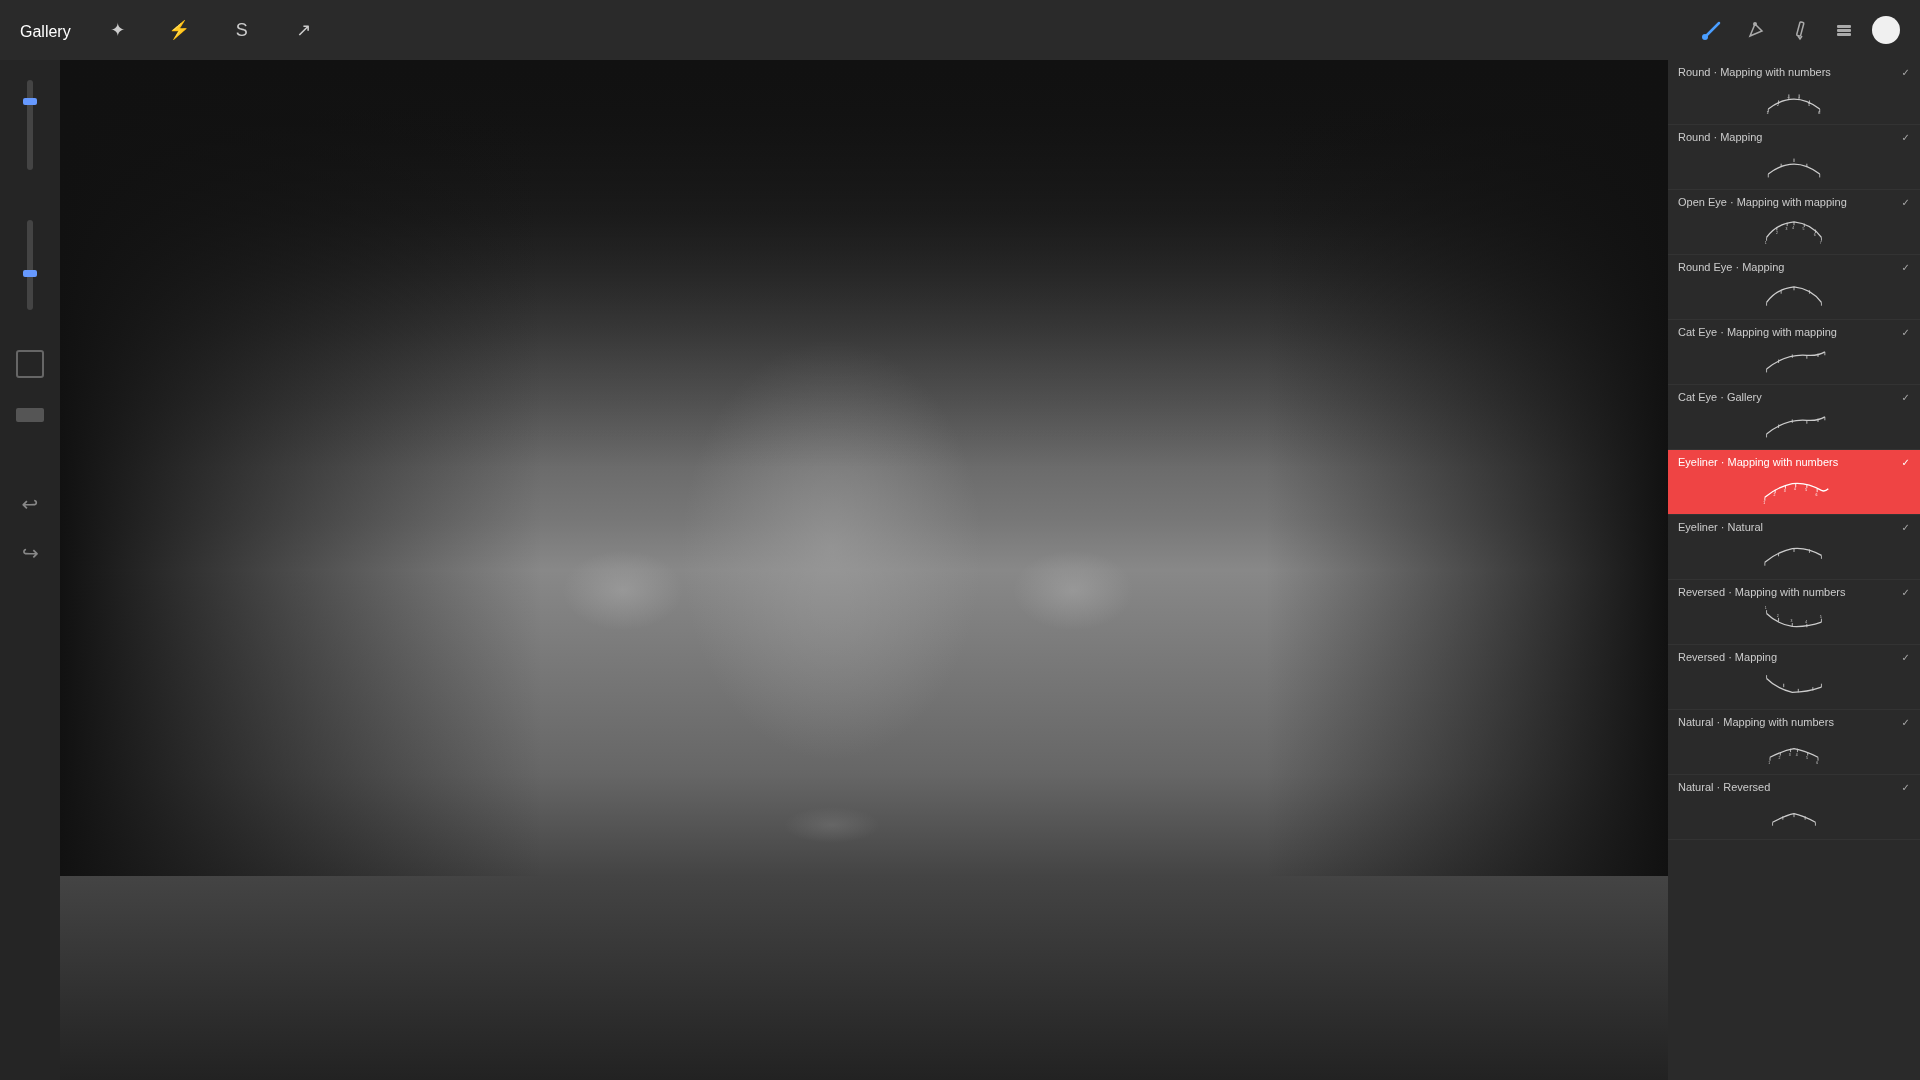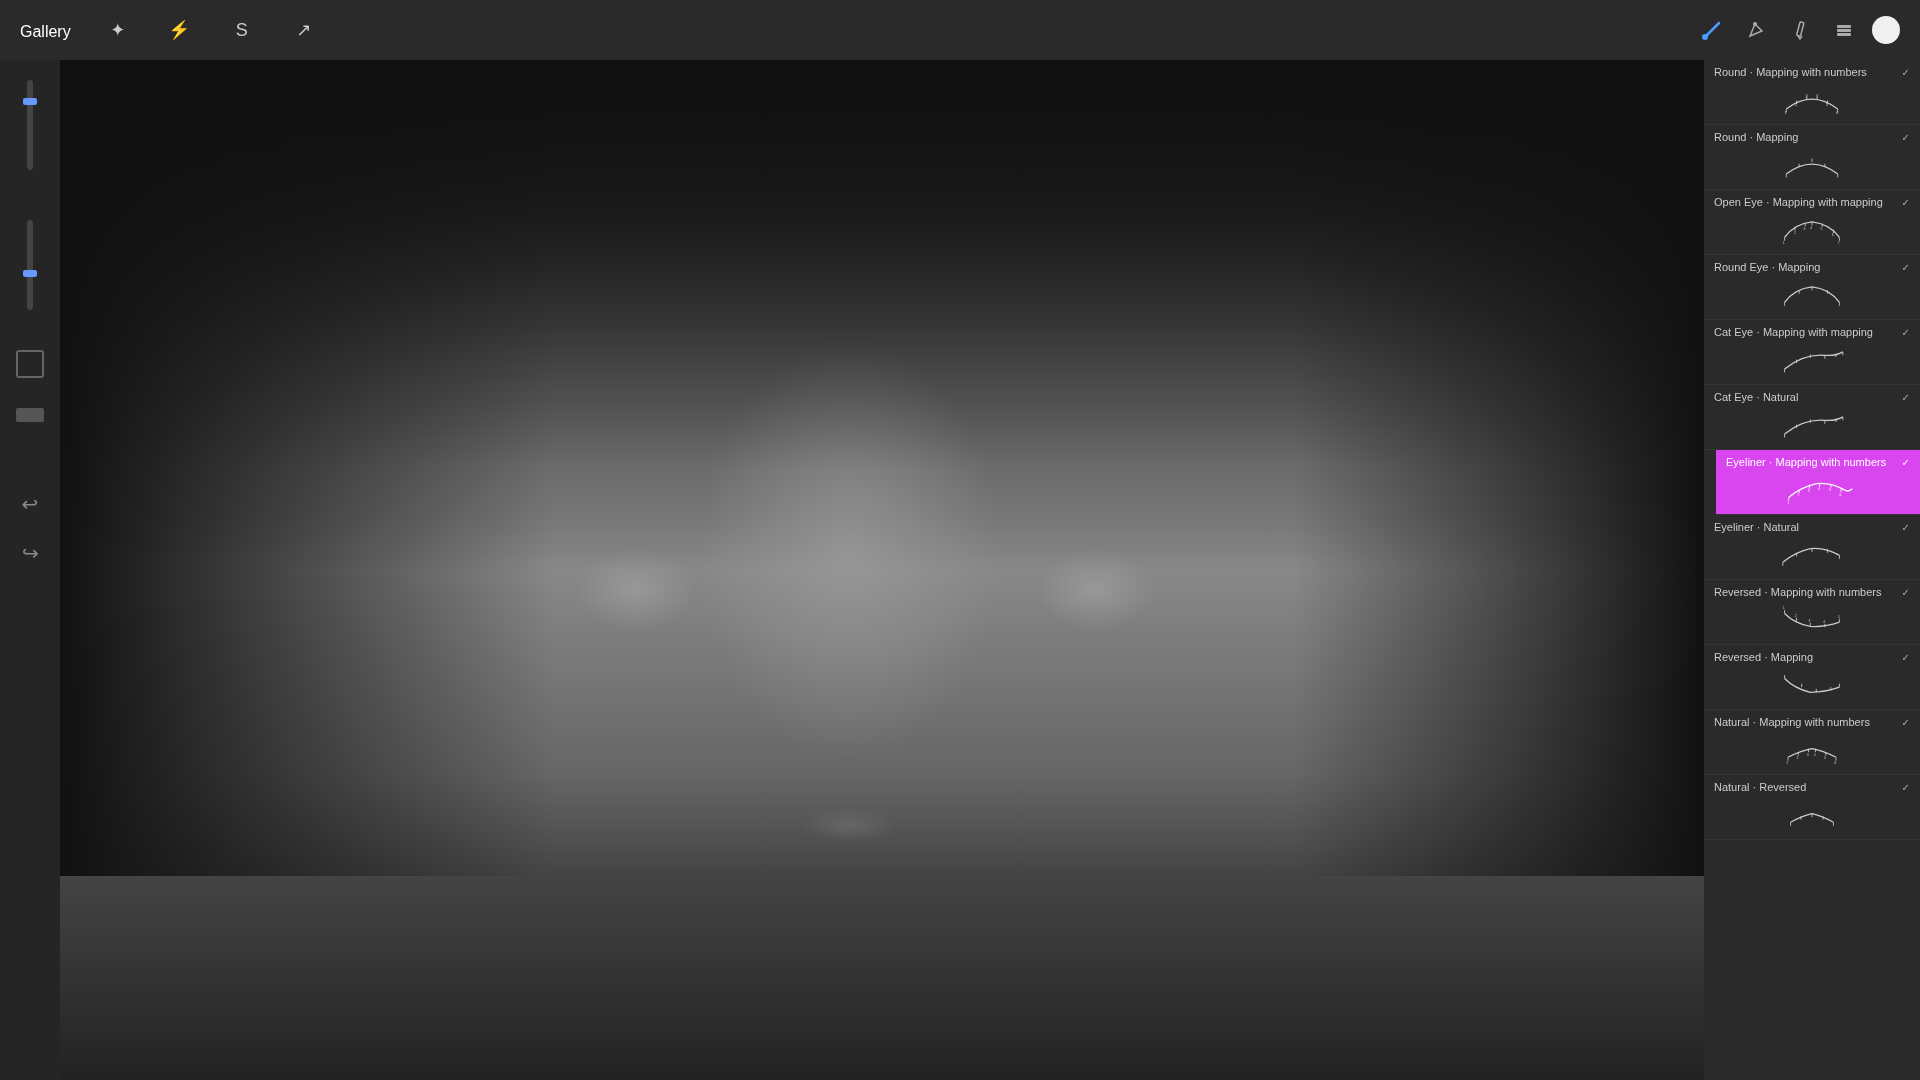--- a/index.html
+++ b/index.html
@@ -118,21 +118,21 @@
     
     .canvas-area {
       flex: 1;
       position: relative;
       overflow: hidden;
       background: #1a1a1a;
     }
 
     
     .right-panel {
-      width: 216px;
+      width: 252px;
       background: #2a2a2a;
       overflow-y: auto;
       flex-shrink: 0;
     }
     .right-panel::-webkit-scrollbar {
       width: 4px;
     }
     .right-panel::-webkit-scrollbar-track {
       background: #222;
     }
@@ -140,22 +140,21 @@
       background: #555;
       border-radius: 2px;
     }
 
     .brush-item {
       padding: 6px 10px 4px;
       cursor: pointer;
       border-bottom: 1px solid #333;
     }
     .brush-item.active {
-      background: #d946ef;
-      margin-left: 12px;
+      background: #ef4444;
     }
     .brush-item-header {
       display: flex;
       justify-content: space-between;
       align-items: center;
       margin-bottom: 2px;
     }
     .brush-item-name {
       font-size: 11px;
       color: #ccc;
@@ -360,21 +359,21 @@
         <line x1="22" y1="17" x2="22" y2="21" stroke="#ccc" stroke-width="1"></line>
         <line x1="38" y1="11" x2="38" y2="15" stroke="#ccc" stroke-width="1"></line>
         <line x1="55" y1="12" x2="55" y2="16" stroke="#ccc" stroke-width="1"></line>
         <line x1="68" y1="10" x2="68" y2="14" stroke="#ccc" stroke-width="1"></line>
         <line x1="76" y1="8" x2="76" y2="12" stroke="#ccc" stroke-width="1"></line>
       </svg>
           </div>
         </div>
         <div class="brush-item">
           <div class="brush-item-header">
-            <span class="brush-item-name">Cat Eye · Natural</span>
+            <span class="brush-item-name">Cat Eye · Gallery</span>
             <span class="brush-item-check">✓</span>
           </div>
           <div class="brush-preview">
             <svg viewBox="0 0 80 35" class="brush-svg">
         <path d="M8,28 Q30,10 55,12 Q68,13 76,8" stroke="#ccc" stroke-width="1.5" fill="none"></path>
         <line x1="8" y1="28" x2="8" y2="32" stroke="#ccc" stroke-width="1"></line>
         <line x1="22" y1="17" x2="22" y2="21" stroke="#ccc" stroke-width="1"></line>
         <line x1="38" y1="11" x2="38" y2="15" stroke="#ccc" stroke-width="1"></line>
         <line x1="55" y1="12" x2="55" y2="16" stroke="#ccc" stroke-width="1"></line>
         <line x1="68" y1="10" x2="68" y2="14" stroke="#ccc" stroke-width="1"></line>

